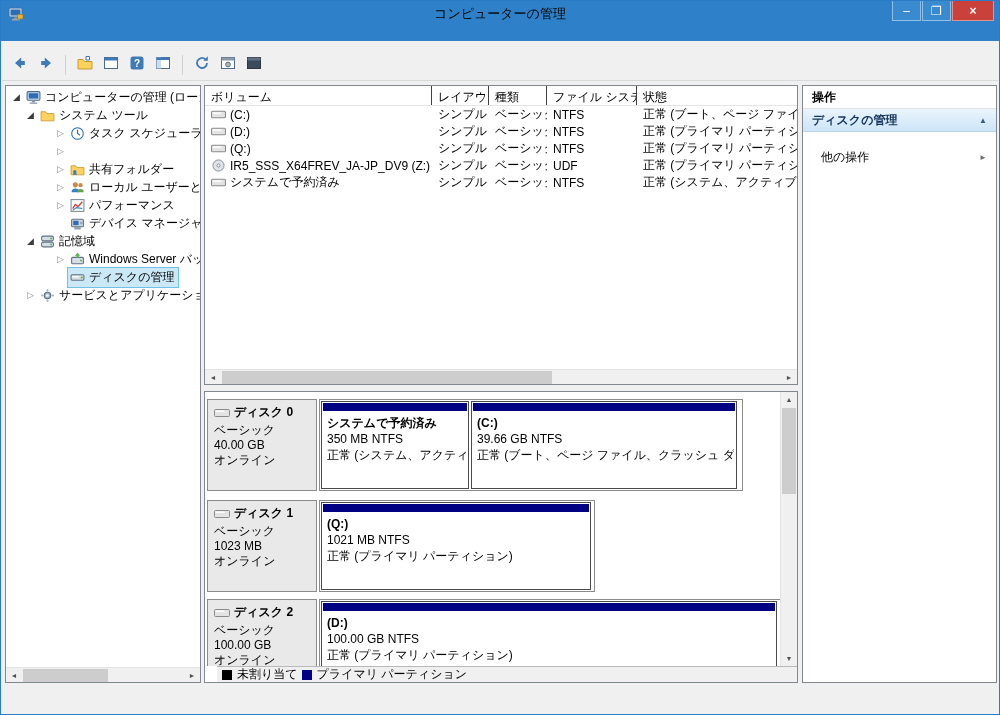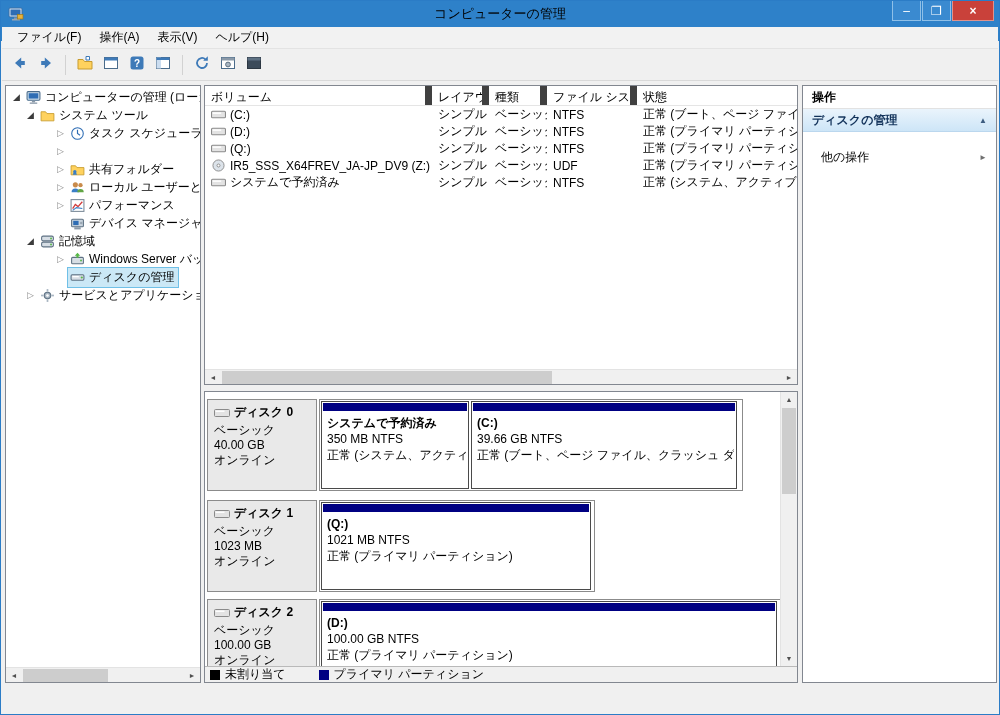--- a/index.html
+++ b/index.html
@@ -38,21 +38,21 @@
   .exp{width:13px;display:inline-block;text-align:center;font-size:9px;flex:none}
   .exp.open::before{content:"◢";color:#3C3C3C}
   .exp.closed::before{content:"▷";color:#8A8A8A}
   .rowbody{display:flex;align-items:center;gap:4px;padding:1px 4px 1px 2px;border:1px solid transparent}
   .trow.selected .rowbody{background:#CBE8F6;border-color:#70C0E7}
   .ticon{width:15px;height:15px;flex:none;display:inline-flex}
   .ticon svg{width:100%;height:100%}
 
   
   .vheader{display:flex;height:20px;border-bottom:1px solid #E5E5E5;background:#fff}
-  .vh{padding:3px 6px;border-right:7px solid #404040;overflow:hidden;white-space:nowrap}
+  .vh{padding:3px 6px;border-right:1px solid #404040;overflow:hidden;white-space:nowrap}
   .c1{width:227px;flex:none}.c2{width:57px;flex:none}.c3{width:58px;flex:none}.c4{width:90px;flex:none}.c5{flex:1;border-right:none}
   .vrows{position:absolute;left:0;right:0;top:20px;bottom:15px;overflow:hidden}
   .vrow{display:flex;height:17px;align-items:center}
   .vc{padding:0 6px;overflow:hidden;white-space:nowrap}
   .vc.c1{display:flex;align-items:center;gap:4px}
   .vicon{width:15px;height:13px;flex:none;display:inline-flex}
   .vicon svg{width:100%;height:100%}
 
   
   .hscroll{position:absolute;left:0;right:0;bottom:0;height:15px;background:#F0F0F0;border-top:1px solid #E3E3E3}
@@ -75,22 +75,22 @@
   .dicon{width:16px;height:12px;display:inline-flex}
   .dicon svg{width:100%;height:100%}
   .parts{position:absolute;left:112px;top:0;height:100%;border:1px solid #8B8B8B;background:#fff;display:flex;gap:2px;padding:1px}
   .part{position:relative;height:100%;border:1px solid #4A4A4A;background:#fff;flex:none;overflow:hidden}
   .pbar{position:absolute;left:1px;right:1px;top:1px;height:8px;background:#000082}
   .ptext{position:absolute;left:5px;right:2px;top:13px;overflow:hidden;white-space:nowrap}
   .ptext .pl{font-weight:bold;line-height:16px}
   .ptext div{line-height:16px}
 
   
-  .legend{position:absolute;left:0;right:0;bottom:0;height:16px;background:#F0F0F0;border-top:1px solid #B9B9B9;
-          display:flex;align-items:center;gap:33px;padding-left:5px;font-size:12px}
+  .legend{position:absolute;left:12px;right:0;bottom:0;height:16px;background:#F0F0F0;border-top:1px solid #B9B9B9;
+          display:flex;align-items:center;gap:4px;padding-left:5px;font-size:12px}
   .litem{display:flex;align-items:center;gap:5px}
   .swatch{width:10px;height:10px;display:inline-block}
   .sw-unalloc{background:#000}
   .sw-primary{background:#000082}
 
   
   .actions-title{height:23px;line-height:23px;padding:0 9px;font-weight:bold;border-bottom:1px solid #E2E2E2}
   .actions-section{height:23px;background:linear-gradient(#EAF4FC,#CDE5F7);display:flex;align-items:center;
                    padding:0 9px;font-weight:bold;color:#13335B;border-bottom:1px solid #BBD7EE}
   .actions-section .chev{margin-left:auto;font-size:8px;color:#3C5C80}
@@ -115,26 +115,20 @@
         </svg>
     </span>
     <div class="title">コンピューターの管理</div>
     <div class="winbtns">
       <div class="winbtn">–</div>
       <div class="winbtn">❐</div>
       <div class="winbtn close">×</div>
     </div>
   </div>
 
-  <div class="menubar">
-    <span class="menuitem">ファイル(F)</span>
-    <span class="menuitem">操作(A)</span>
-    <span class="menuitem">表示(V)</span>
-    <span class="menuitem">ヘルプ(H)</span>
-  </div>
 
   <div class="toolbar">
     <span class="tbtn">
         <span><svg width="16" height="16" viewBox="0 0 16 16">
             <path d="M9.2 2.6 3 8l6.2 5.4V10h3.6V6H9.2z" fill="#3E7AB8"></path>
           </svg></span>
       </span>
     <span class="tbtn">
         <span><svg width="16" height="16" viewBox="0 0 16 16">
             <path d="M6.8 2.6 13 8l-6.2 5.4V10H3.2V6h3.6z" fill="#3E7AB8"></path>

